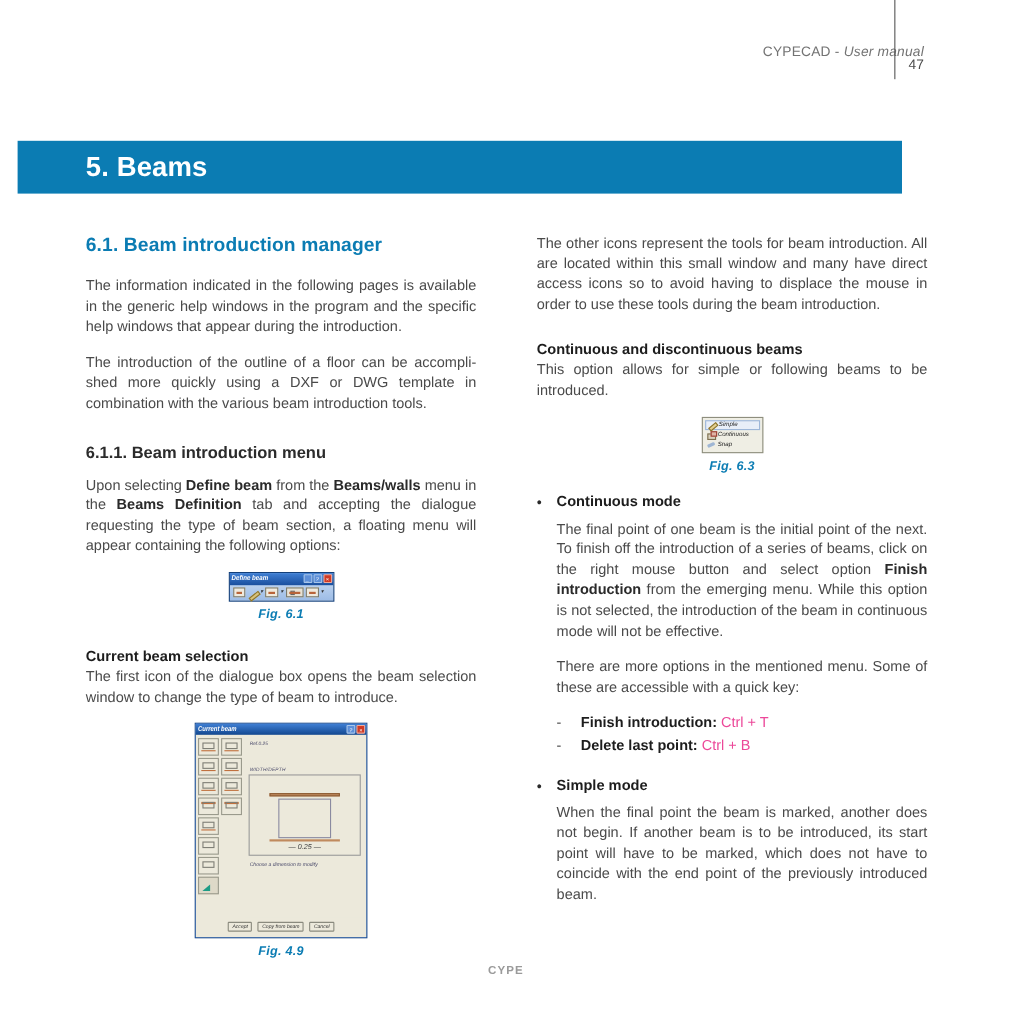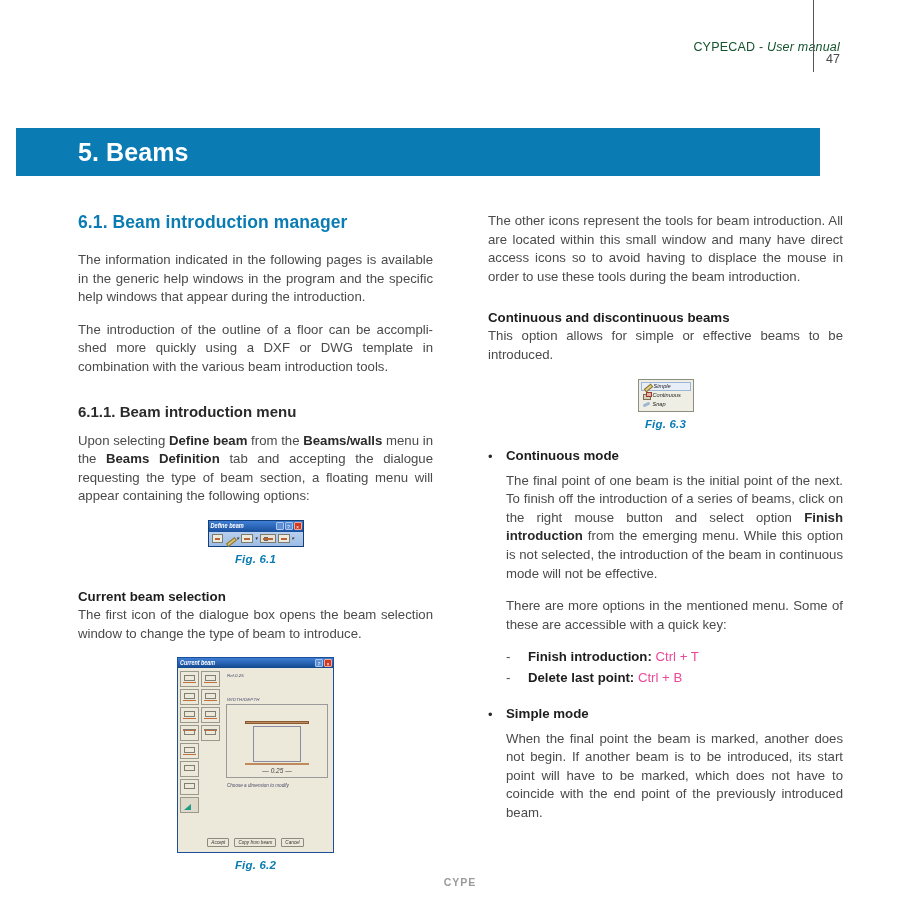--- a/index.html
+++ b/index.html
@@ -11,21 +11,21 @@
     color: #3a3a3a;
     position: relative;
     overflow: hidden;
   }
 
   
   .page-header {
     position: absolute;
     top: 40px; right: 80px;
     display: flex; align-items: center;
-    font-size: 12.5px; color: #14532d;
+    font-size: 12.5px; color: #737373;
     letter-spacing: .2px;
   }
   .hdr-title { white-space: pre; }
   .hdr-title em { font-style: italic; }
   .hdr-rule {
     position: absolute; top: 0px; left: 813px;
     width: 1px; height: 72px; background: #555;
   }
   .hdr-page {
     position: absolute; top: 40px; left: 826px;
@@ -401,32 +401,32 @@
             </div>
             <span class="prev-hint">Choose a dimension to modify</span>
           </div>
         </div>
         <div class="dlg-footer">
           <span class="dlg-btn">Accept</span>
           <span class="dlg-btn">Copy from beam</span>
           <span class="dlg-btn">Cancel</span>
         </div>
       </div>
-      <div class="fig-caption">Fig. 6.2</div>
+      <div class="fig-caption">Fig. 4.9</div>
     </div>
   </div>
 
 </div>
 
 <div class="col col-right">
 
   <p class="body">The other icons represent the tools for beam introduction. All are located within this small window and many have direct access icons so to avoid having to displace the mouse in order to use these tools during the beam introduction.</p>
 
   <h4 class="run-title">Continuous and discontinuous beams</h4>
-  <p class="body">This option allows for simple or effective beams to be introduced.</p>
+  <p class="body">This option allows for simple or following beams to be introduced.</p>
 
   <div class="figure fig63-wrap">
     <div>
       <div class="ctx-menu">
         <div class="ctx-item selected">
           <span class="ctx-ic pencil"></span>
           <span>Simple</span>
         </div>
         <div class="ctx-item">
           <span class="ctx-ic cont"></span>

